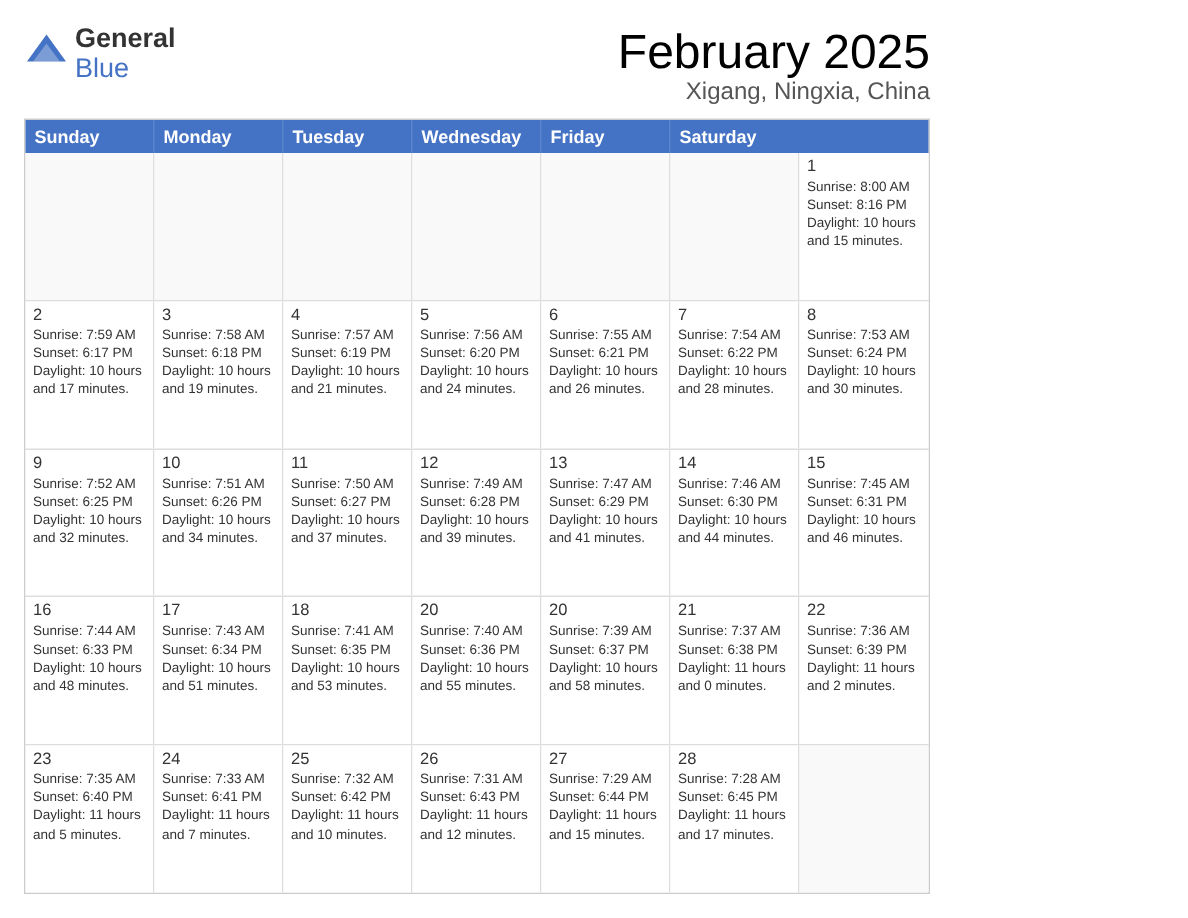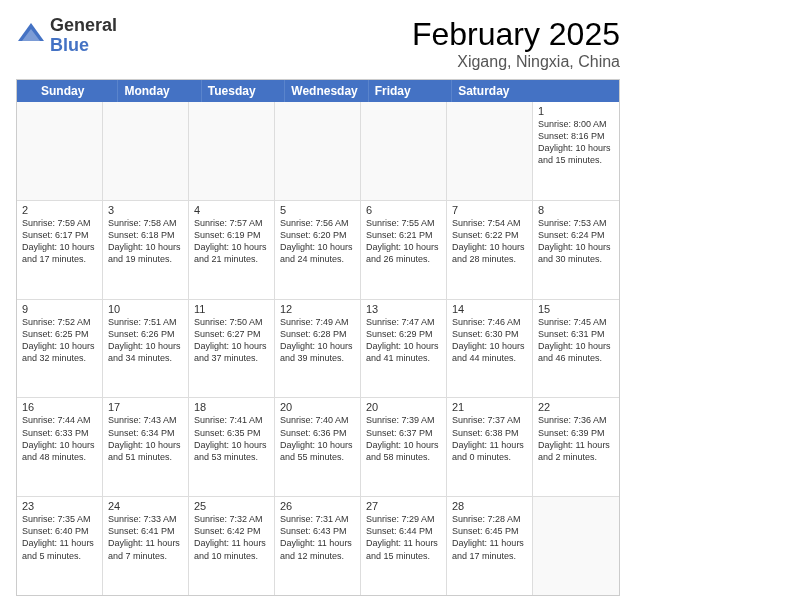--- a/index.html
+++ b/index.html
@@ -32,21 +32,21 @@
       flex-direction: column;
       line-height: 1.1;
     }
     .logo-general {
       font-size: 18px;
       font-weight: bold;
       color: #333;
     }
     .logo-blue {
       font-size: 18px;
-      font-weight: bold;
+      font-weight: normal;
       color: #4472C4;
     }
     .logo-icon {
       width: 30px;
       height: 30px;
       margin-right: 4px;
     }
     .title-block {
       text-align: right;
     }
@@ -62,21 +62,20 @@
     .calendar {
       flex: 1;
       display: flex;
       flex-direction: column;
       border: 1px solid #ccc;
     }
     .cal-header {
       display: grid;
       grid-template-columns: repeat(7, 1fr);
       background: #4472C4;
-      padding-left: 18px;
     }
     .cal-header-cell {
       color: #fff;
       font-size: 12px;
       font-weight: bold;
       padding: 4px 6px;
       border-right: 1px solid #5a84cc;
     }
     .cal-header-cell:last-child {
       border-right: none;

